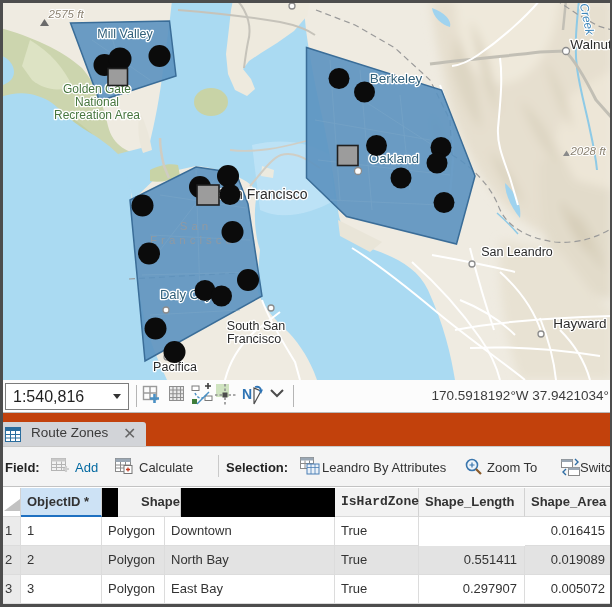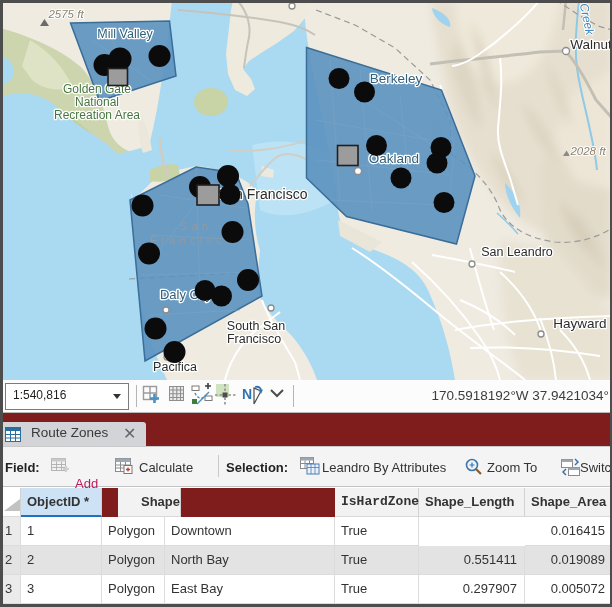--- a/index.html
+++ b/index.html
@@ -1,33 +1,33 @@
 <!DOCTYPE html>
 <html><head>
 <meta charset="utf-8">
 <style>
 html,body{margin:0;padding:0;}
 body{width:612px;height:607px;overflow:hidden;font-family:"Liberation Sans",sans-serif;}
 #app{position:relative;width:612px;height:607px;background:#fff;overflow:hidden;}
 #map{position:absolute;left:0;top:0;}
 #statusbar{position:absolute;left:0;top:380px;width:612px;height:32px;background:#fcfcfc;border-bottom:1px solid #b9b9b9;}
 #scalebox{position:absolute;left:5px;top:3px;width:122px;height:25px;border:1px solid #7c7c7c;background:#fff;}
-#scalebox .txt{position:absolute;left:7px;top:4px;font-size:12px;color:#1f1f1f;}
+#scalebox .txt{position:absolute;left:7px;top:4px;font-size:16px;color:#1f1f1f;}
 #scalebox .arr{position:absolute;right:7px;top:10px;width:0;height:0;border-left:4px solid transparent;border-right:4px solid transparent;border-top:5px solid #333;}
 .vsep{position:absolute;top:5px;height:22px;width:1px;background:#b5b5b5;}
 #coords{position:absolute;right:3px;top:8px;font-size:13.5px;color:#3c3c3c;white-space:nowrap;}
-#tabbar{position:absolute;left:0;top:413px;width:612px;height:33px;background:#7f1d1d;}
+#tabbar{position:absolute;left:0;top:413px;width:612px;height:33px;background:#c2410c;}
 #tab{position:absolute;left:1px;top:9px;width:145px;height:24px;background:#d2d4d8;border-radius:3px 3px 0 0;}
 #tab .label{position:absolute;left:30px;top:3px;font-size:13.5px;color:#3a3a3a;}
 #tab .x{position:absolute;left:122px;top:2px;font-size:16px;color:#666;}
 #toolbar{position:absolute;left:0;top:446px;width:612px;height:39px;background:#f4f4f4;border-top:1px solid #c9c9c9;border-bottom:1px solid #c3c3c3;font-size:13px;color:#333;}
 #toolbar b{color:#222;}
 #toolbar .it{position:absolute;top:13px;white-space:nowrap;}
 #toolbar .ic{position:absolute;top:9px;}
-#tablearea{position:absolute;left:0;top:488px;width:612px;height:120px;background:#7f1d1d;font-size:13px;color:#333;}
+#tablearea{position:absolute;left:0;top:488px;width:612px;height:120px;background:#000000;font-size:13px;color:#333;}
 .hdr{position:absolute;top:0;height:29px;background:#f2f2f2;border-right:1px solid #d2d2d2;border-bottom:1px solid #d9d9d9;box-sizing:border-box;font-weight:bold;line-height:27px;padding-left:6px;}
 .row{position:absolute;height:29px;width:612px;}
 .cell{position:absolute;top:0;height:29px;line-height:28px;padding-left:6px;border-right:1px solid #dcdcdc;border-bottom:1px solid #dcdcdc;box-sizing:border-box;}
 .rn{background:#ebebeb;color:#3a3a3a;}
 .num{text-align:right;padding-right:7px;padding-left:0;}
 
 .wb{position:absolute;background:#4d4d4d;z-index:50;}
 </style>
 </head>
 <body>
@@ -275,21 +275,21 @@
 </div>
 
 <div id="toolbar">
   <span class="it" style="left:5px;"><b>Field:</b></span>
   <svg class="ic" width="20" height="20" style="left:50px;" viewBox="0 0 20 20">
     <rect x="1.5" y="2.5" width="14" height="12" fill="#f2f2f2" stroke="#b4b4b4"></rect>
     <rect x="1.5" y="2.5" width="14" height="3" fill="#c9c9c9"></rect>
     <path d="M1.5 8.5h14M1.5 11.5h14M6.5 5.5v9M11.5 5.5v9" stroke="#b4b4b4" fill="none"></path>
     <path d="M13 13h6M16 10v6" stroke="#cfcfcf" stroke-width="2.2"></path>
   </svg>
-  <span class="it" style="left:75px;color:#be185d;margin-top:16px;">Add</span>
+  <span class="it" style="left:75px;color:#0369a1;">Add</span>
   <svg class="ic" width="20" height="20" style="left:114px;" viewBox="0 0 20 20">
     <rect x="1.5" y="2.5" width="15" height="13" fill="#fff" stroke="#8a8a8a"></rect>
     <rect x="1.5" y="2.5" width="15" height="3.5" fill="#9aa7b4"></rect>
     <path d="M1.5 9h15M1.5 12h15M6.5 6v9.5M11.5 6v9.5" stroke="#8a8a8a" fill="none"></path>
     <rect x="10" y="9.5" width="8" height="8" fill="#fff" stroke="#777"></rect>
     <path d="M12 13.5h4M14 11.5v4" stroke="#c23b22" stroke-width="1.3"></path>
   </svg>
   <span class="it" style="left:139px;">Calculate</span>
   <div class="vsep" style="left:218px;top:8px;background:#c9c9c9;"></div>
   <span class="it" style="left:226px;"><b>Selection:</b></span>

